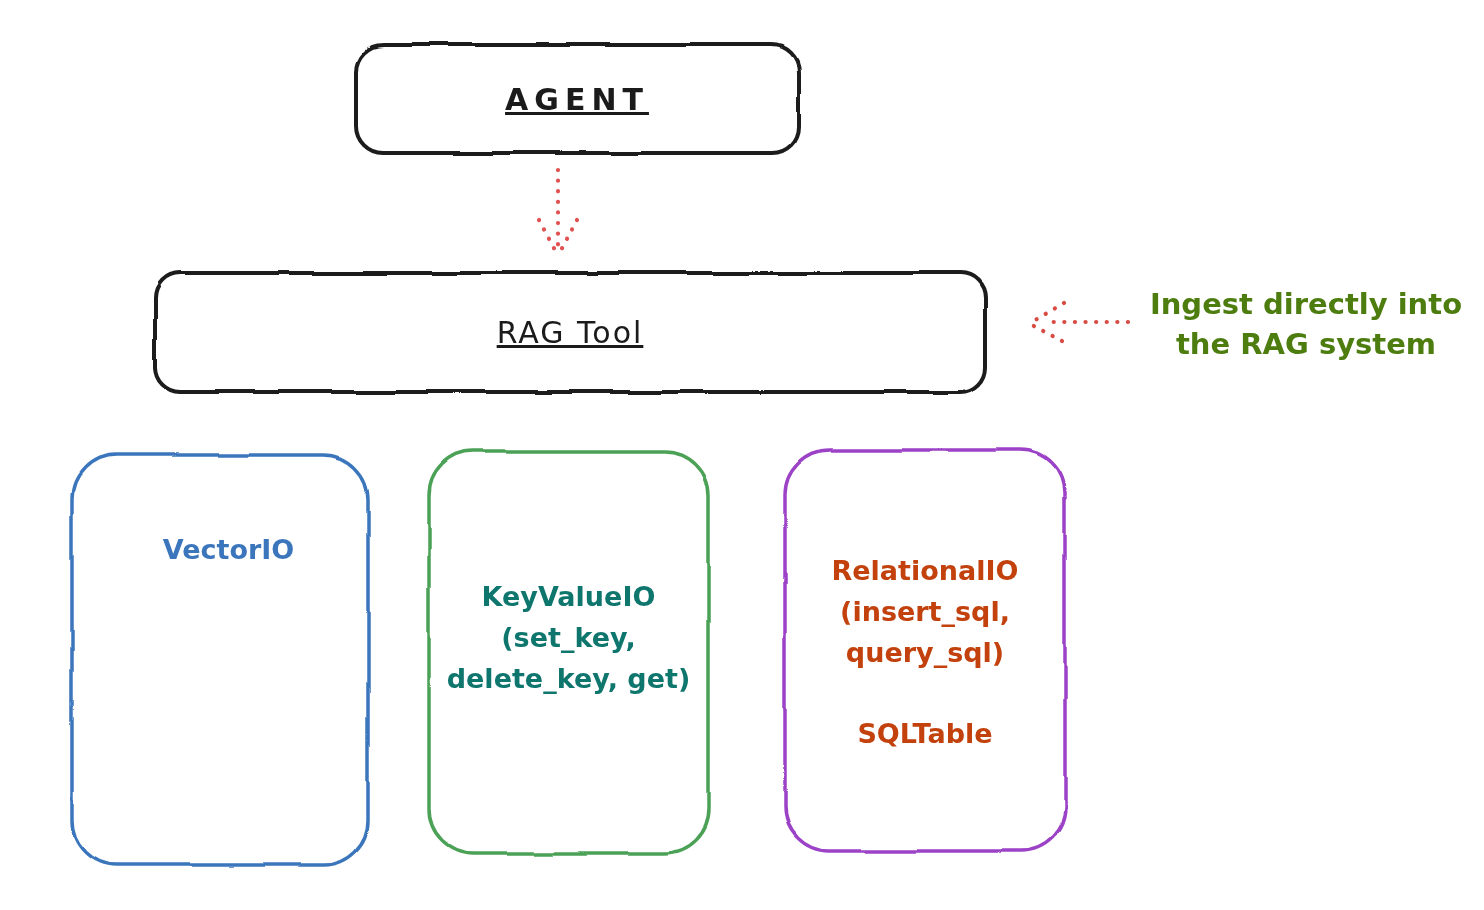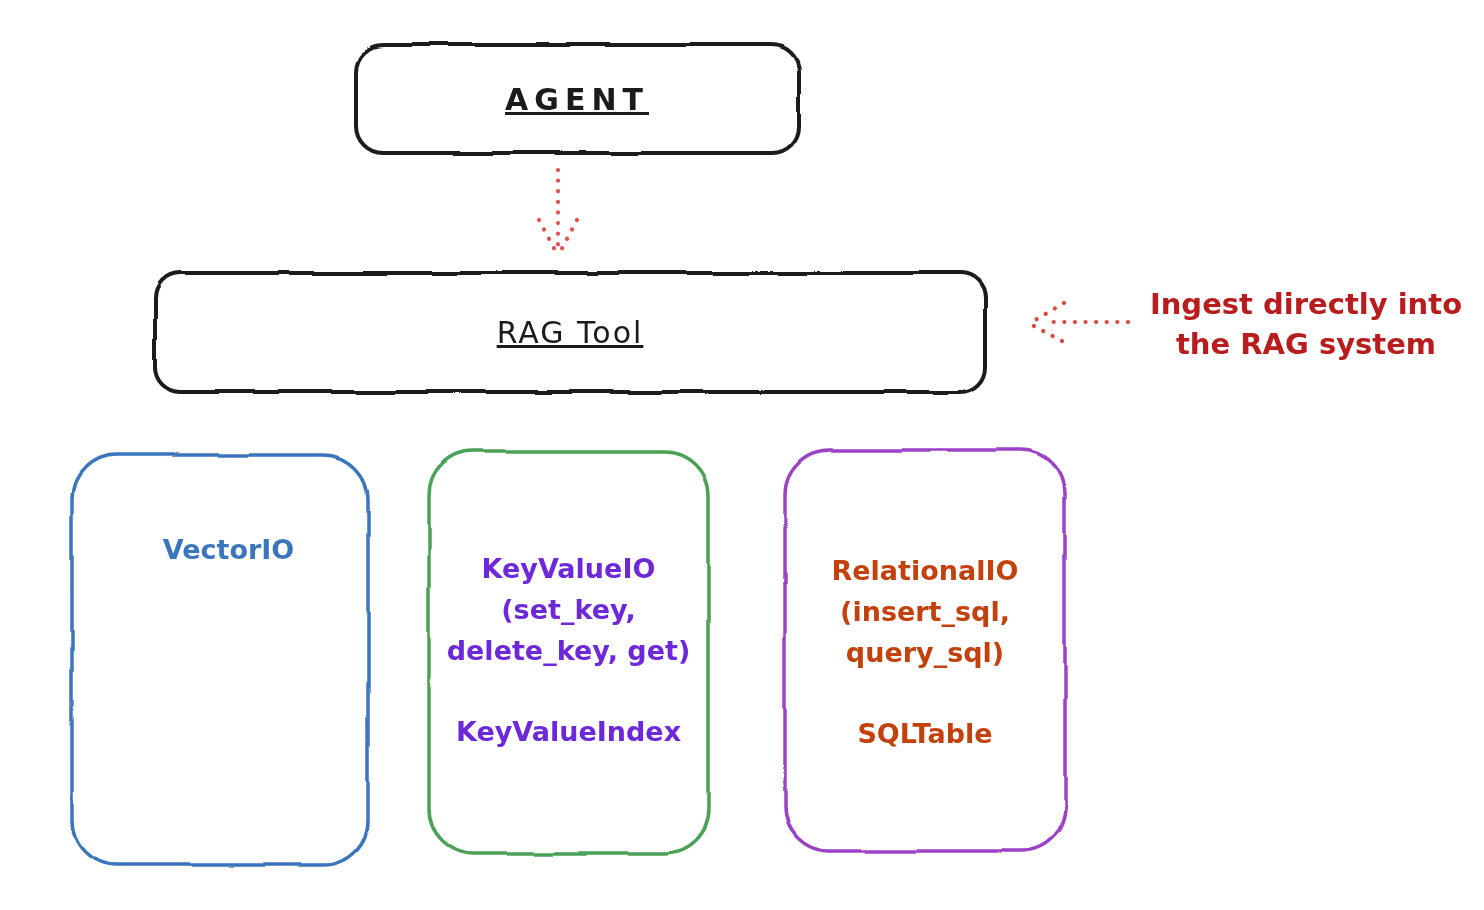--- a/index.html
+++ b/index.html
@@ -112,32 +112,31 @@
 
     <rect class="box io-box" x="429" y="452" width="279" height="401" rx="44" stroke="#4ba157"></rect>
 
     <rect class="box io-box" x="785" y="450" width="280" height="401" rx="44" stroke="#9c42c6"></rect>
   </svg>
 
   <div class="label agent-label">AGENT</div>
 
   <div class="label rag-label">RAG Tool</div>
 
-  <div class="annotation" style="color: #b91c1c;">Ingest directly into
+  <div class="annotation" style="color: #4d7c0f;">Ingest directly into
 the RAG system</div>
 
   <div class="io-text io-vector" style="color: rgb(59, 118, 188);">
     <div class="io-title">VectorIO</div>
   </div>
 
-  <div class="io-text io-keyvalue" style="color: #6d28d9;">
+  <div class="io-text io-keyvalue" style="color: #0f766e; margin-top: 28px;">
     <div class="io-title">KeyValueIO</div>
     <div class="io-methods">(set_key,
 delete_key, get)</div>
-    <div class="io-index">KeyValueIndex</div>
   </div>
 
   <div class="io-text io-relational" style="color: #c2410c;">
     <div class="io-title">RelationalIO</div>
     <div class="io-methods">(insert_sql,
 query_sql)</div>
     <div class="io-index">SQLTable</div>
   </div>
 
 </div>

